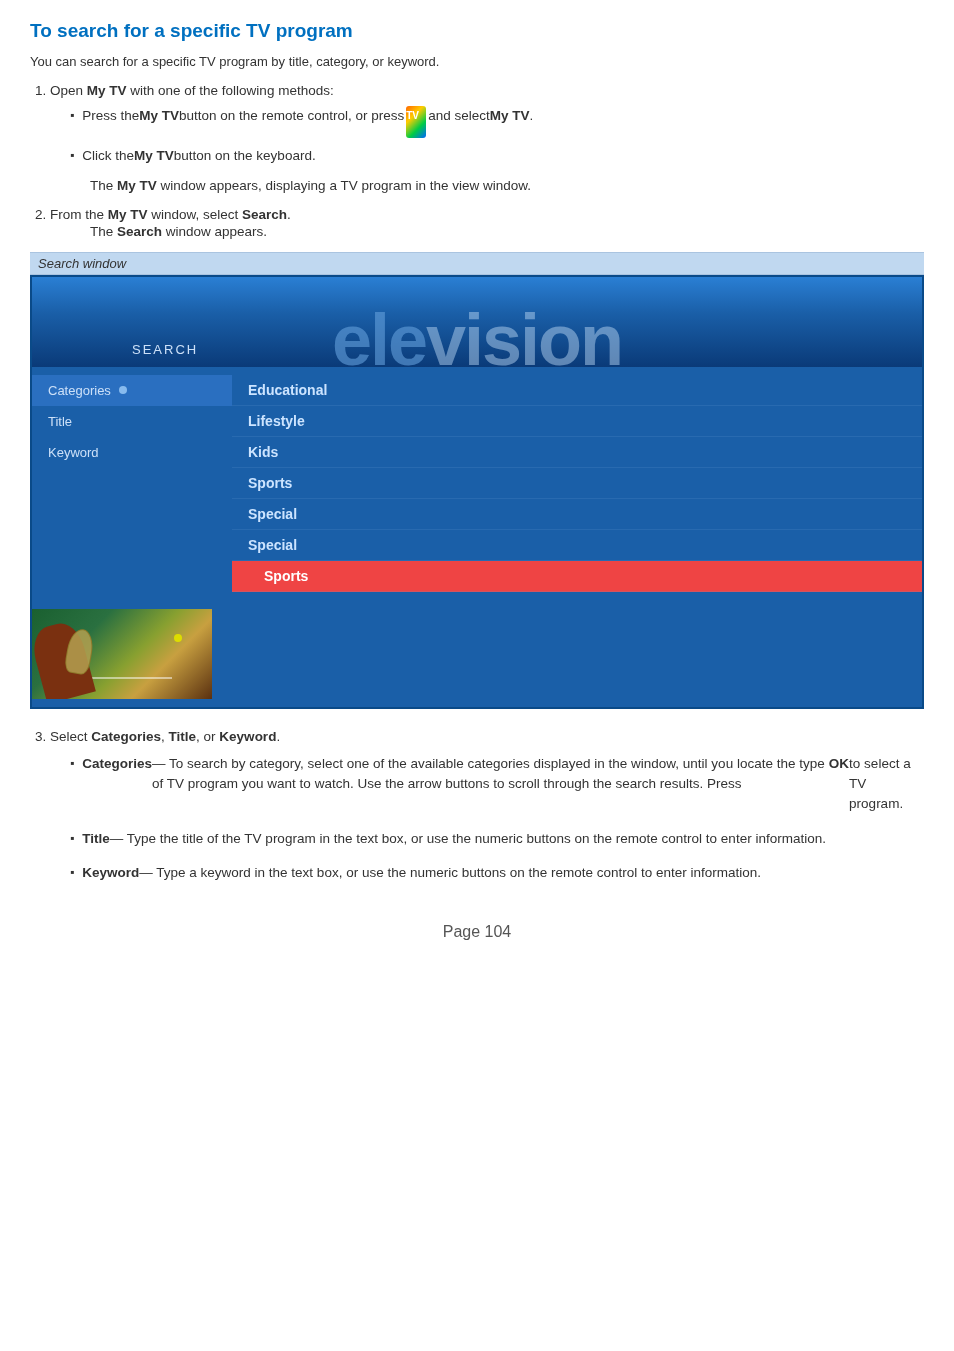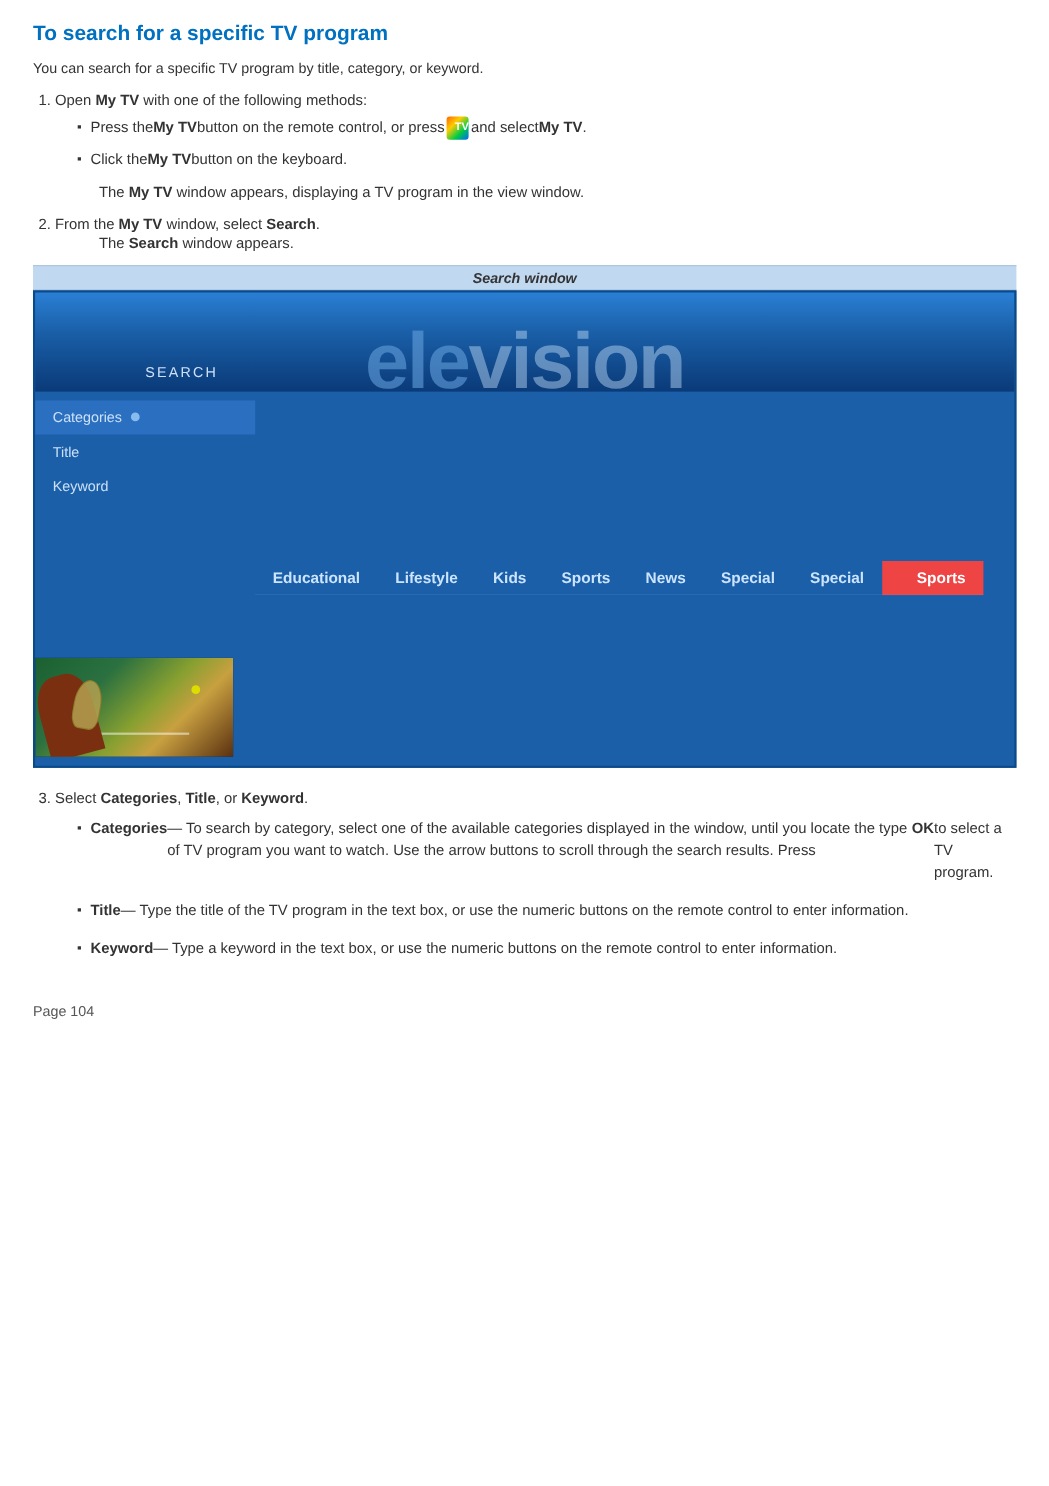--- a/index.html
+++ b/index.html
@@ -61,26 +61,25 @@
       margin-left: 40px;
       margin-bottom: 10px;
       font-size: 13.5px;
       line-height: 1.5;
     }
 
     .section-label {
       background: #c0d8f0;
       padding: 3px 8px;
       font-style: italic;
-      font-weight: bold;
+      font-weight: normal;
       font-size: 13px;
       margin-bottom: 0;
       border-top: 1px solid #aac4e0;
       border-bottom: 1px solid #aac4e0;
-      text-align: center;
     }
 
     .search-window {
       background: #1a5fa8;
       border: 2px solid #0a4a88;
       margin-bottom: 20px;
     }
 
     .search-header {
       background: linear-gradient(180deg, #2a7fd4 0%, #1a5fa8 40%, #0a3a78 100%);
@@ -150,60 +149,60 @@
       width: 8px;
       height: 8px;
       background: #88bbee;
       border-radius: 50%;
       display: inline-block;
     }
 
     .search-categories {
       flex: 1;
       display: flex;
+      flex-direction: column;
       padding: 8px 0;
       gap: 0;
-      align-items: center;
     }
 
     .category-item {
       padding: 7px 16px;
       font-size: 14px;
       font-weight: bold;
       color: #cce4ff;
       cursor: pointer;
       border-bottom: 1px solid rgba(100, 150, 210, 0.2);
     }
 
     .category-item.selected {
       background: #ef4444;
       color: #fff;
       padding-left: 32px;
     }
 
     .page-footer {
-      text-align: left;
-      font-size: 13px;
+      text-align: center;
+      font-size: 16px;
       color: #555;
       margin-top: 30px;
       padding-top: 10px;
     }
 
     b { font-weight: bold; }
 
     .inline-icon {
       display: inline-block;
       width: 20px;
-      height: 21px;
+      height: 32px;
       background: linear-gradient(135deg, #ff6600, #ffcc00, #00cc44, #0066ff);
       border-radius: 3px;
       vertical-align: middle;
       margin: 0 2px;
       font-size: 10px;
-      text-align: right;
+      text-align: left;
       line-height: 20px;
       color: white;
       font-weight: bold;
     }
 
     .bullet-list-desc {
       margin-top: 10px;
     }
 
     .bullet-list-desc li {
@@ -280,21 +279,20 @@
           <div style="position:absolute;top:25px;right:30px;width:8px;height:8px;background:#dddd00;border-radius:50%;"></div>
         </div>
       </div>
     </div>
 
     <div class="search-categories">
       <div class="category-item">Educational</div>
       <div class="category-item">Lifestyle</div>
       <div class="category-item">Kids</div>
       <div class="category-item">Sports</div>
-      <div class="category-item">News</div>
       <div class="category-item">Special</div>
       <div class="category-item">Special</div>
       <div class="category-item selected">Sports</div>
     </div>
   </div>
 </div>
 
 <ol start="3">
   <li>
     Select <b>Categories</b>, <b>Title</b>, or <b>Keyword</b>.

